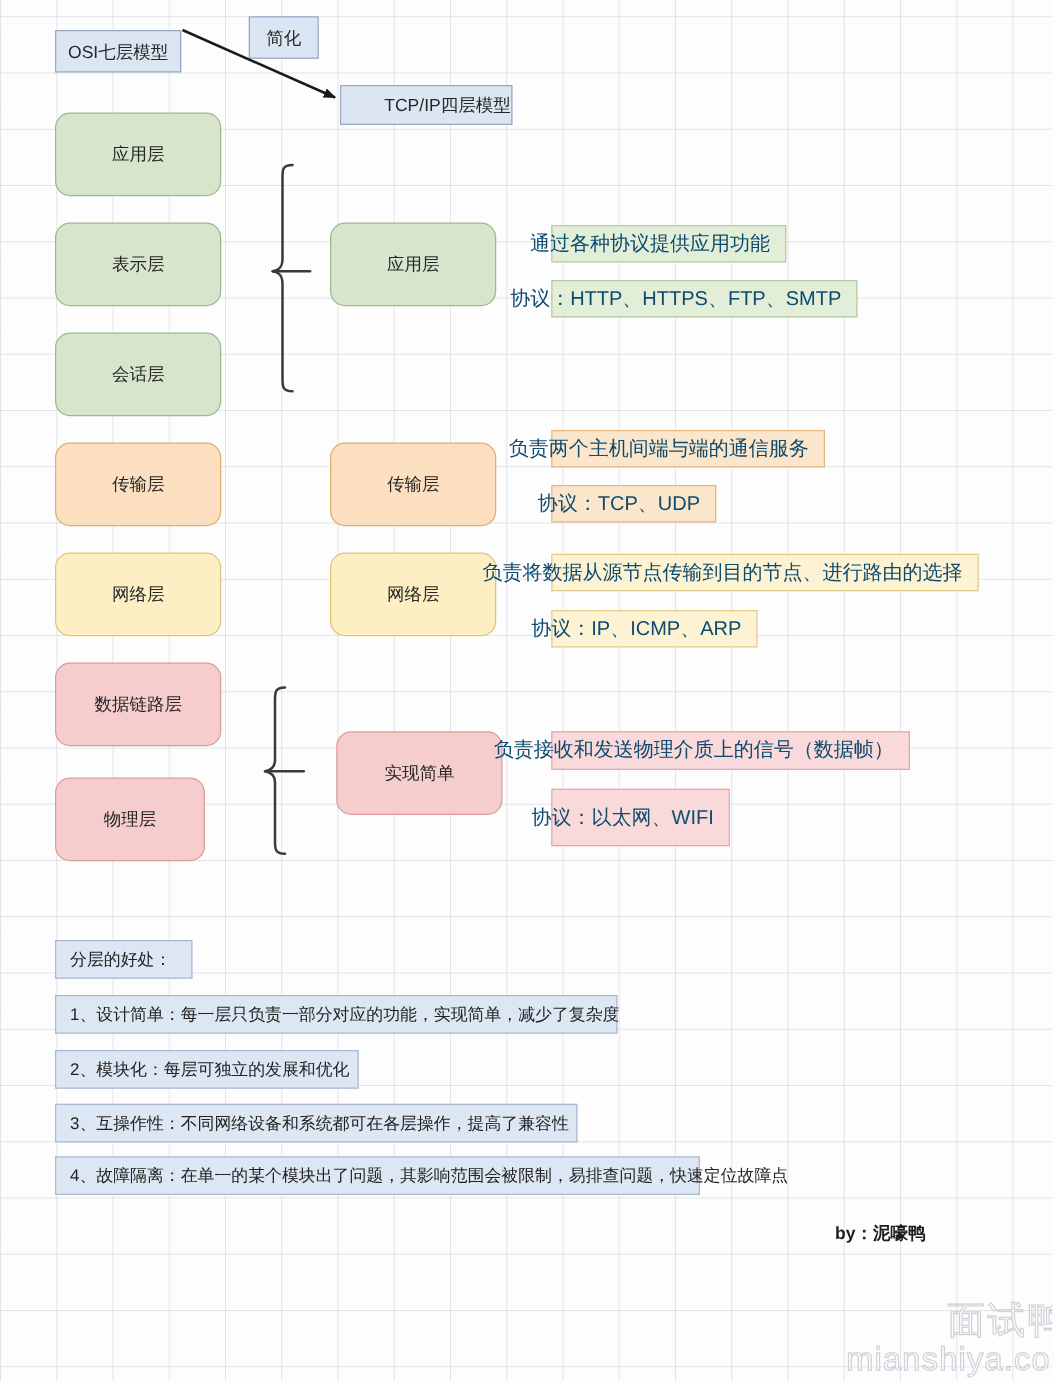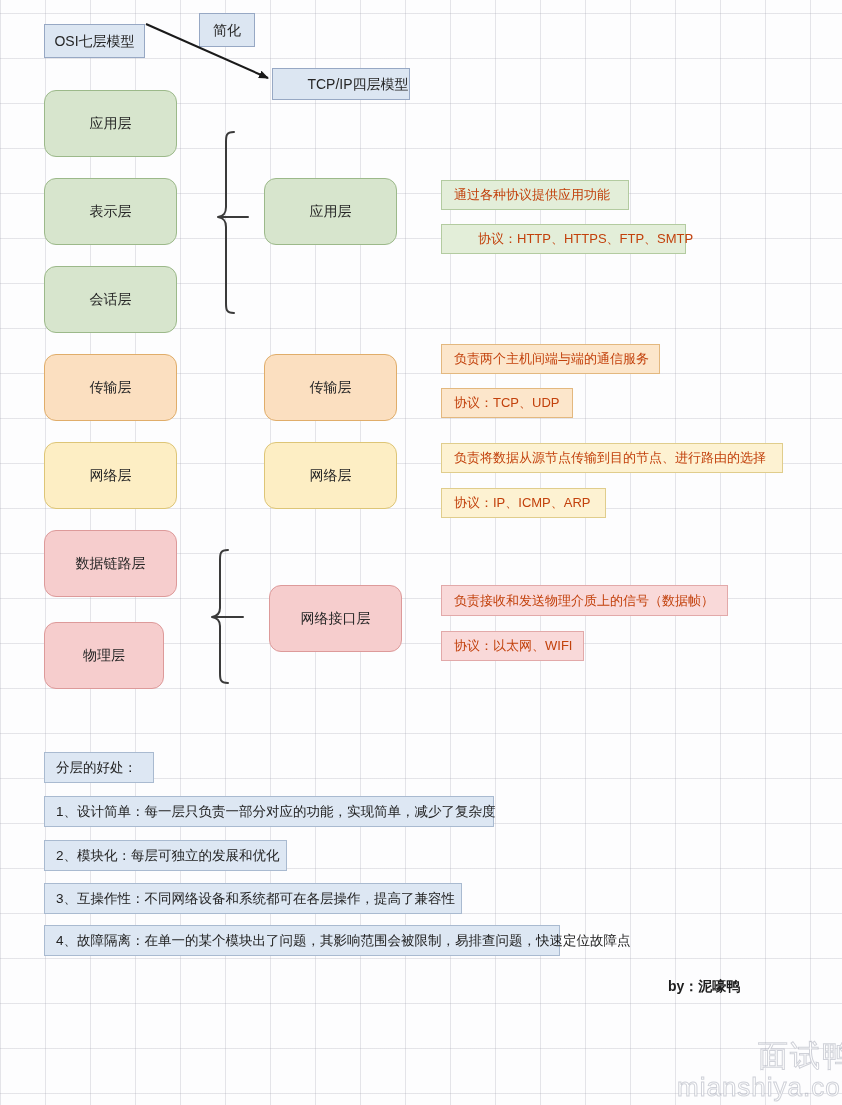--- a/index.html
+++ b/index.html
@@ -53,24 +53,24 @@
   .orange { background: #fbdfc0; border: 1px solid #e0ad6a; }
   .yellow { background: #fdeec4; border: 1px solid #ddc577; }
   .pink   { background: #f6cdcd; border: 1px solid #dd9a9a; }
 
   
   .strip {
     position: absolute;
     box-sizing: border-box;
     display: flex;
     align-items: center;
-    justify-content: flex-start;
+    justify-content: flex-end;
     padding: 0 12px;
-    font-size: 13px;
-    color: #c2410c;
+    font-size: 16px;
+    color: #0c4a6e;
     white-space: nowrap;
   }
   .strip-green  { background: #e3eed9; border: 1px solid #b3cba0; }
   .strip-orange { background: #fce6cb; border: 1px solid #e3b87f; }
   .strip-yellow { background: #fdf2d2; border: 1px solid #e0cd8c; }
   .strip-pink   { background: #f9d9d9; border: 1px solid #e2a9a9; }
 
   
   .benefit {
     position: absolute;
@@ -156,21 +156,21 @@
   <div class="node round green" style="left:264px; top:178px; width:133px; height:67px;">
     <span>应用层</span>
   </div>
   <div class="node round orange" style="left:264px; top:354px; width:133px; height:67px;">
     <span>传输层</span>
   </div>
   <div class="node round yellow" style="left:264px; top:442px; width:133px; height:67px;">
     <span>网络层</span>
   </div>
   <div class="node round pink" style="left:269px; top:585px; width:133px; height:67px;">
-    <span>网络接口层</span>
+    <span>实现简单</span>
   </div>
 
   <div class="strip strip-green" style="left:441px; top:180px; width:188px; height:30px;">
     <span>通过各种协议提供应用功能</span>
   </div>
   <div class="strip strip-green" style="left:441px; top:224px; width:245px; height:30px;padding-left:36px;">
     <span>协议：HTTP、HTTPS、FTP、SMTP</span>
   </div>
 
   <div class="strip strip-orange" style="left:441px; top:344px; width:219px; height:30px;">
@@ -183,21 +183,21 @@
   <div class="strip strip-yellow" style="left:441px; top:488px; width:165px; height:30px;">
     <span>协议：IP、ICMP、ARP</span>
   </div>
   <div class="strip strip-yellow" style="left:441px; top:443px; width:342px; height:30px;">
     <span>负责将数据从源节点传输到目的节点、进行路由的选择</span>
   </div>
 
   <div class="strip strip-pink" style="left:441px; top:585px; width:287px; height:31px;">
     <span>负责接收和发送物理介质上的信号（数据帧）</span>
   </div>
-  <div class="strip strip-pink" style="left:441px; top:631px; width:143px; height:30px;">
+  <div class="strip strip-pink" style="left:441px; top:631px; width:143px; height:46px;">
     <span>协议：以太网、WIFI</span>
   </div>
 
   <div class="benefit" style="left:44px; top:752px; width:110px; height:31px;">
     <span>分层的好处：</span>
   </div>
 
   <div class="benefit" style="left:44px; top:796px; width:450px; height:31px;">
     <span>1、设计简单：每一层只负责一部分对应的功能，实现简单，减少了复杂度</span>
   </div>

